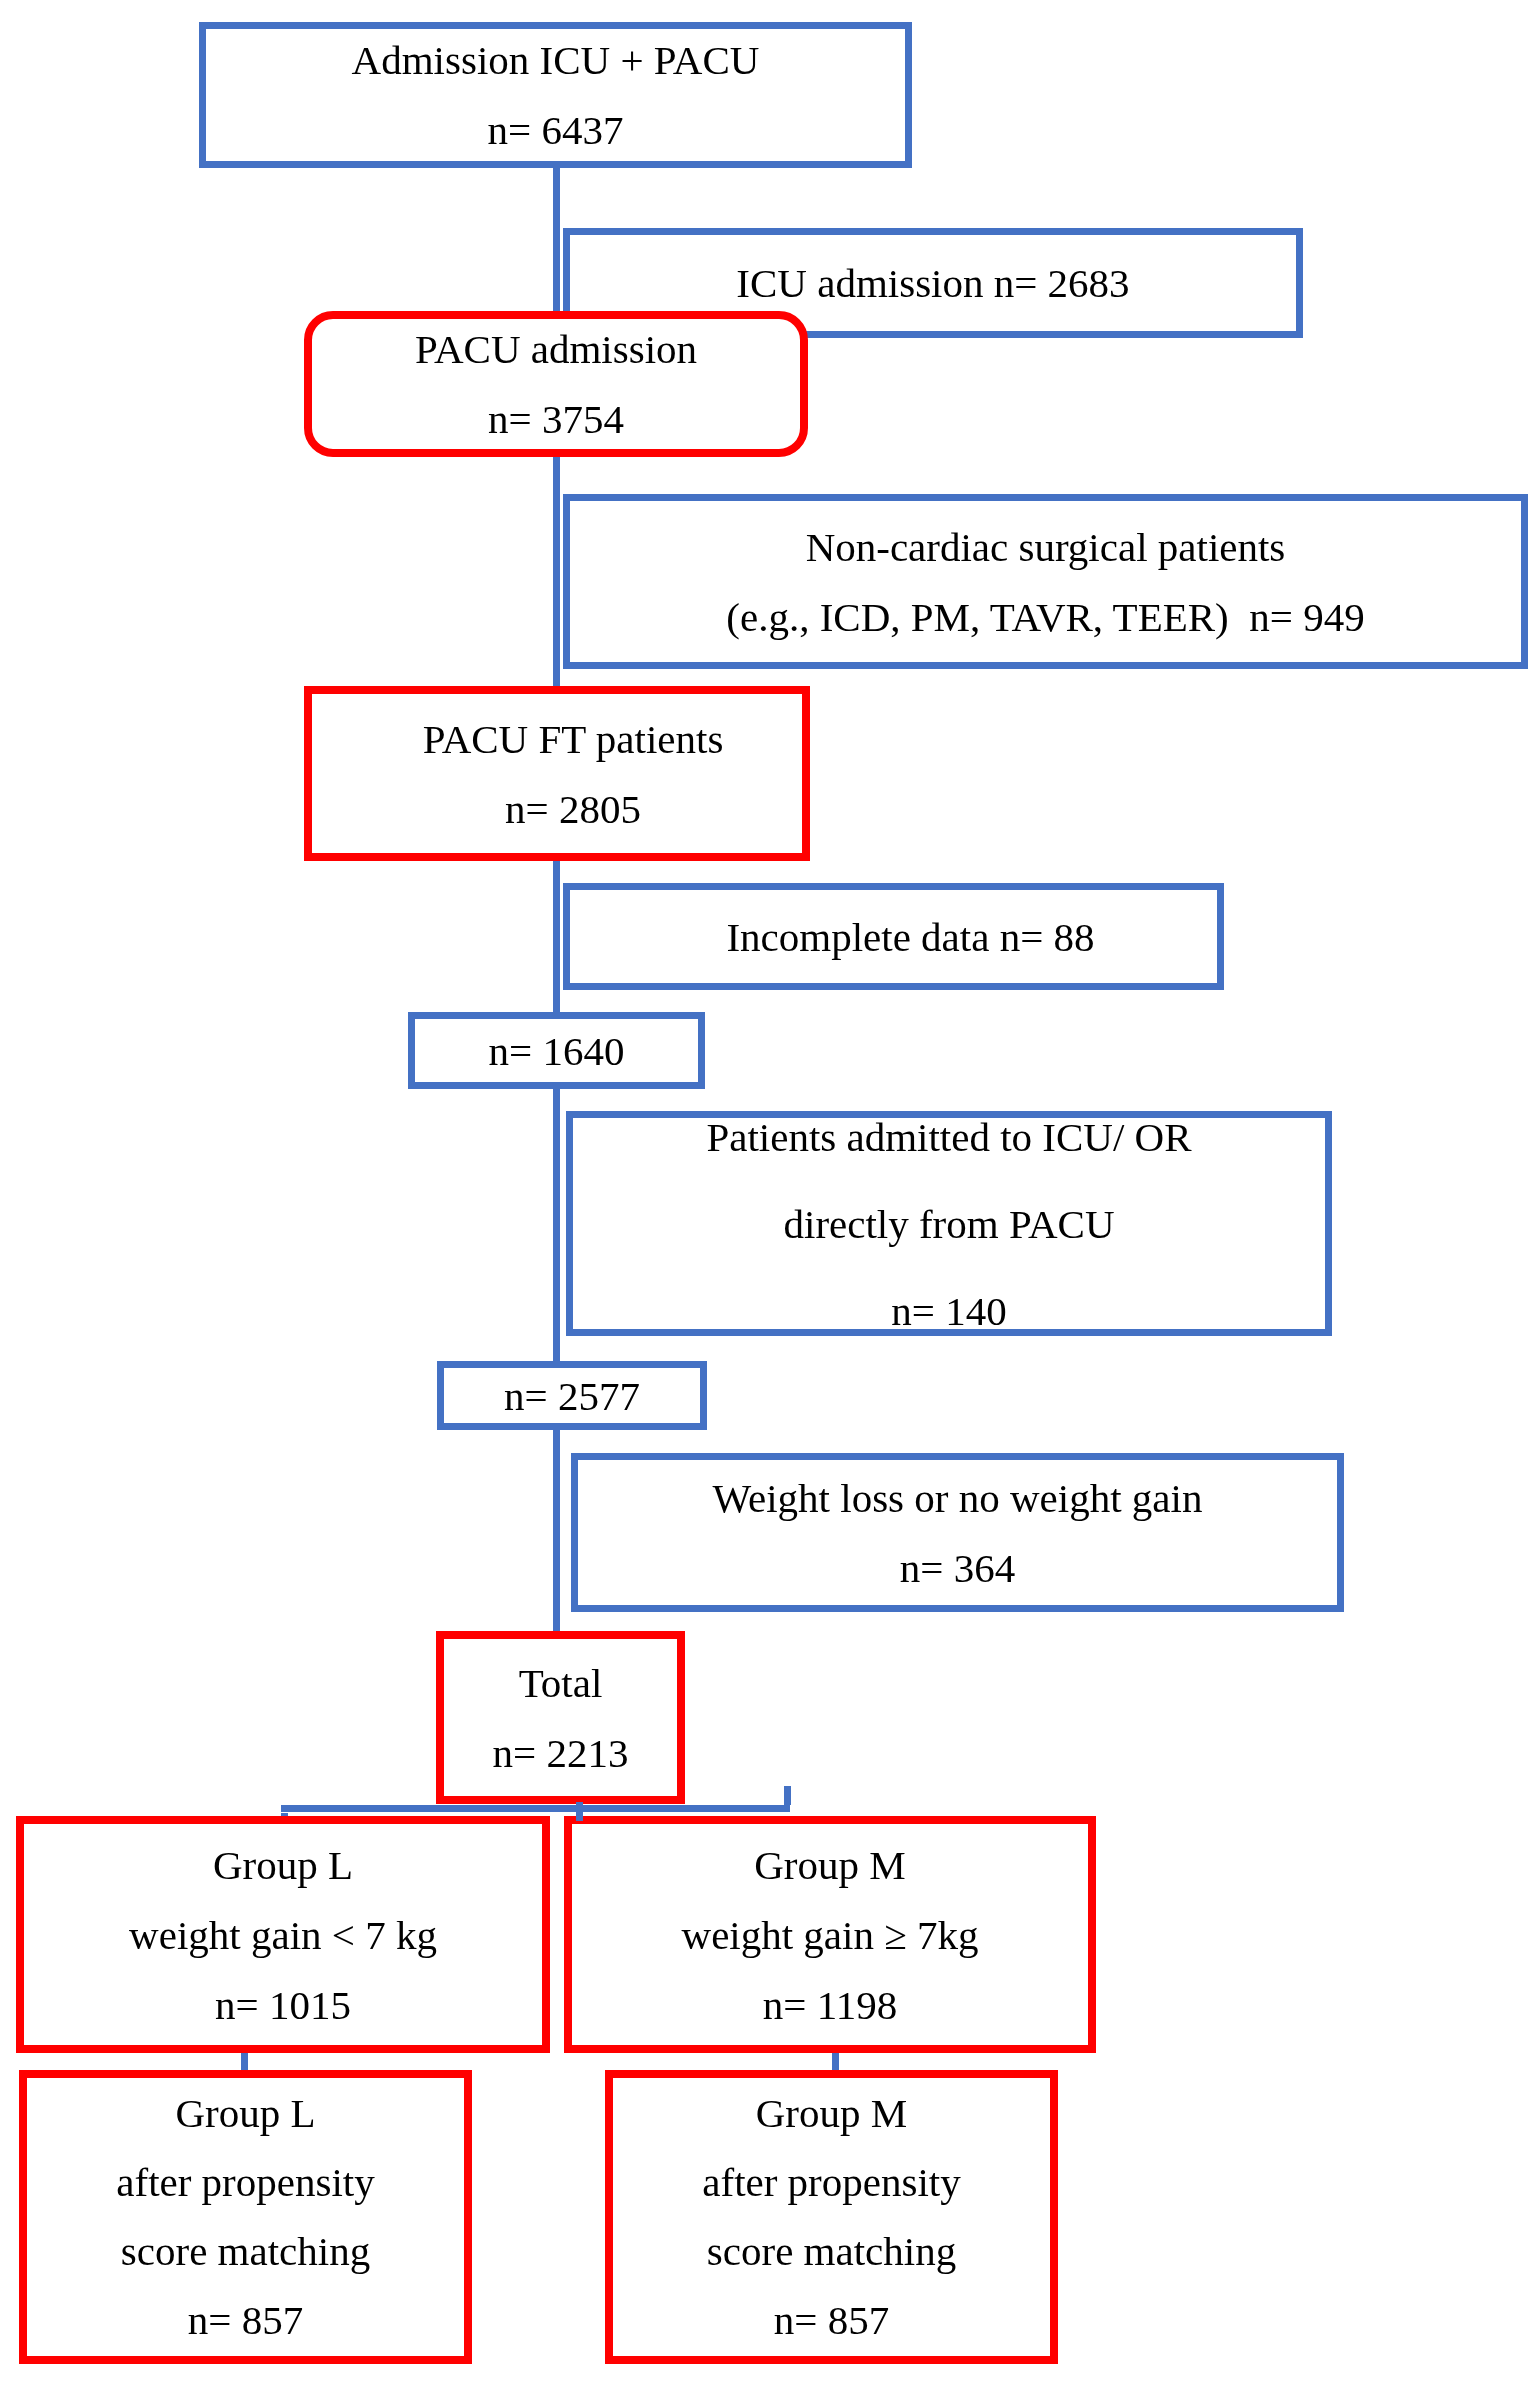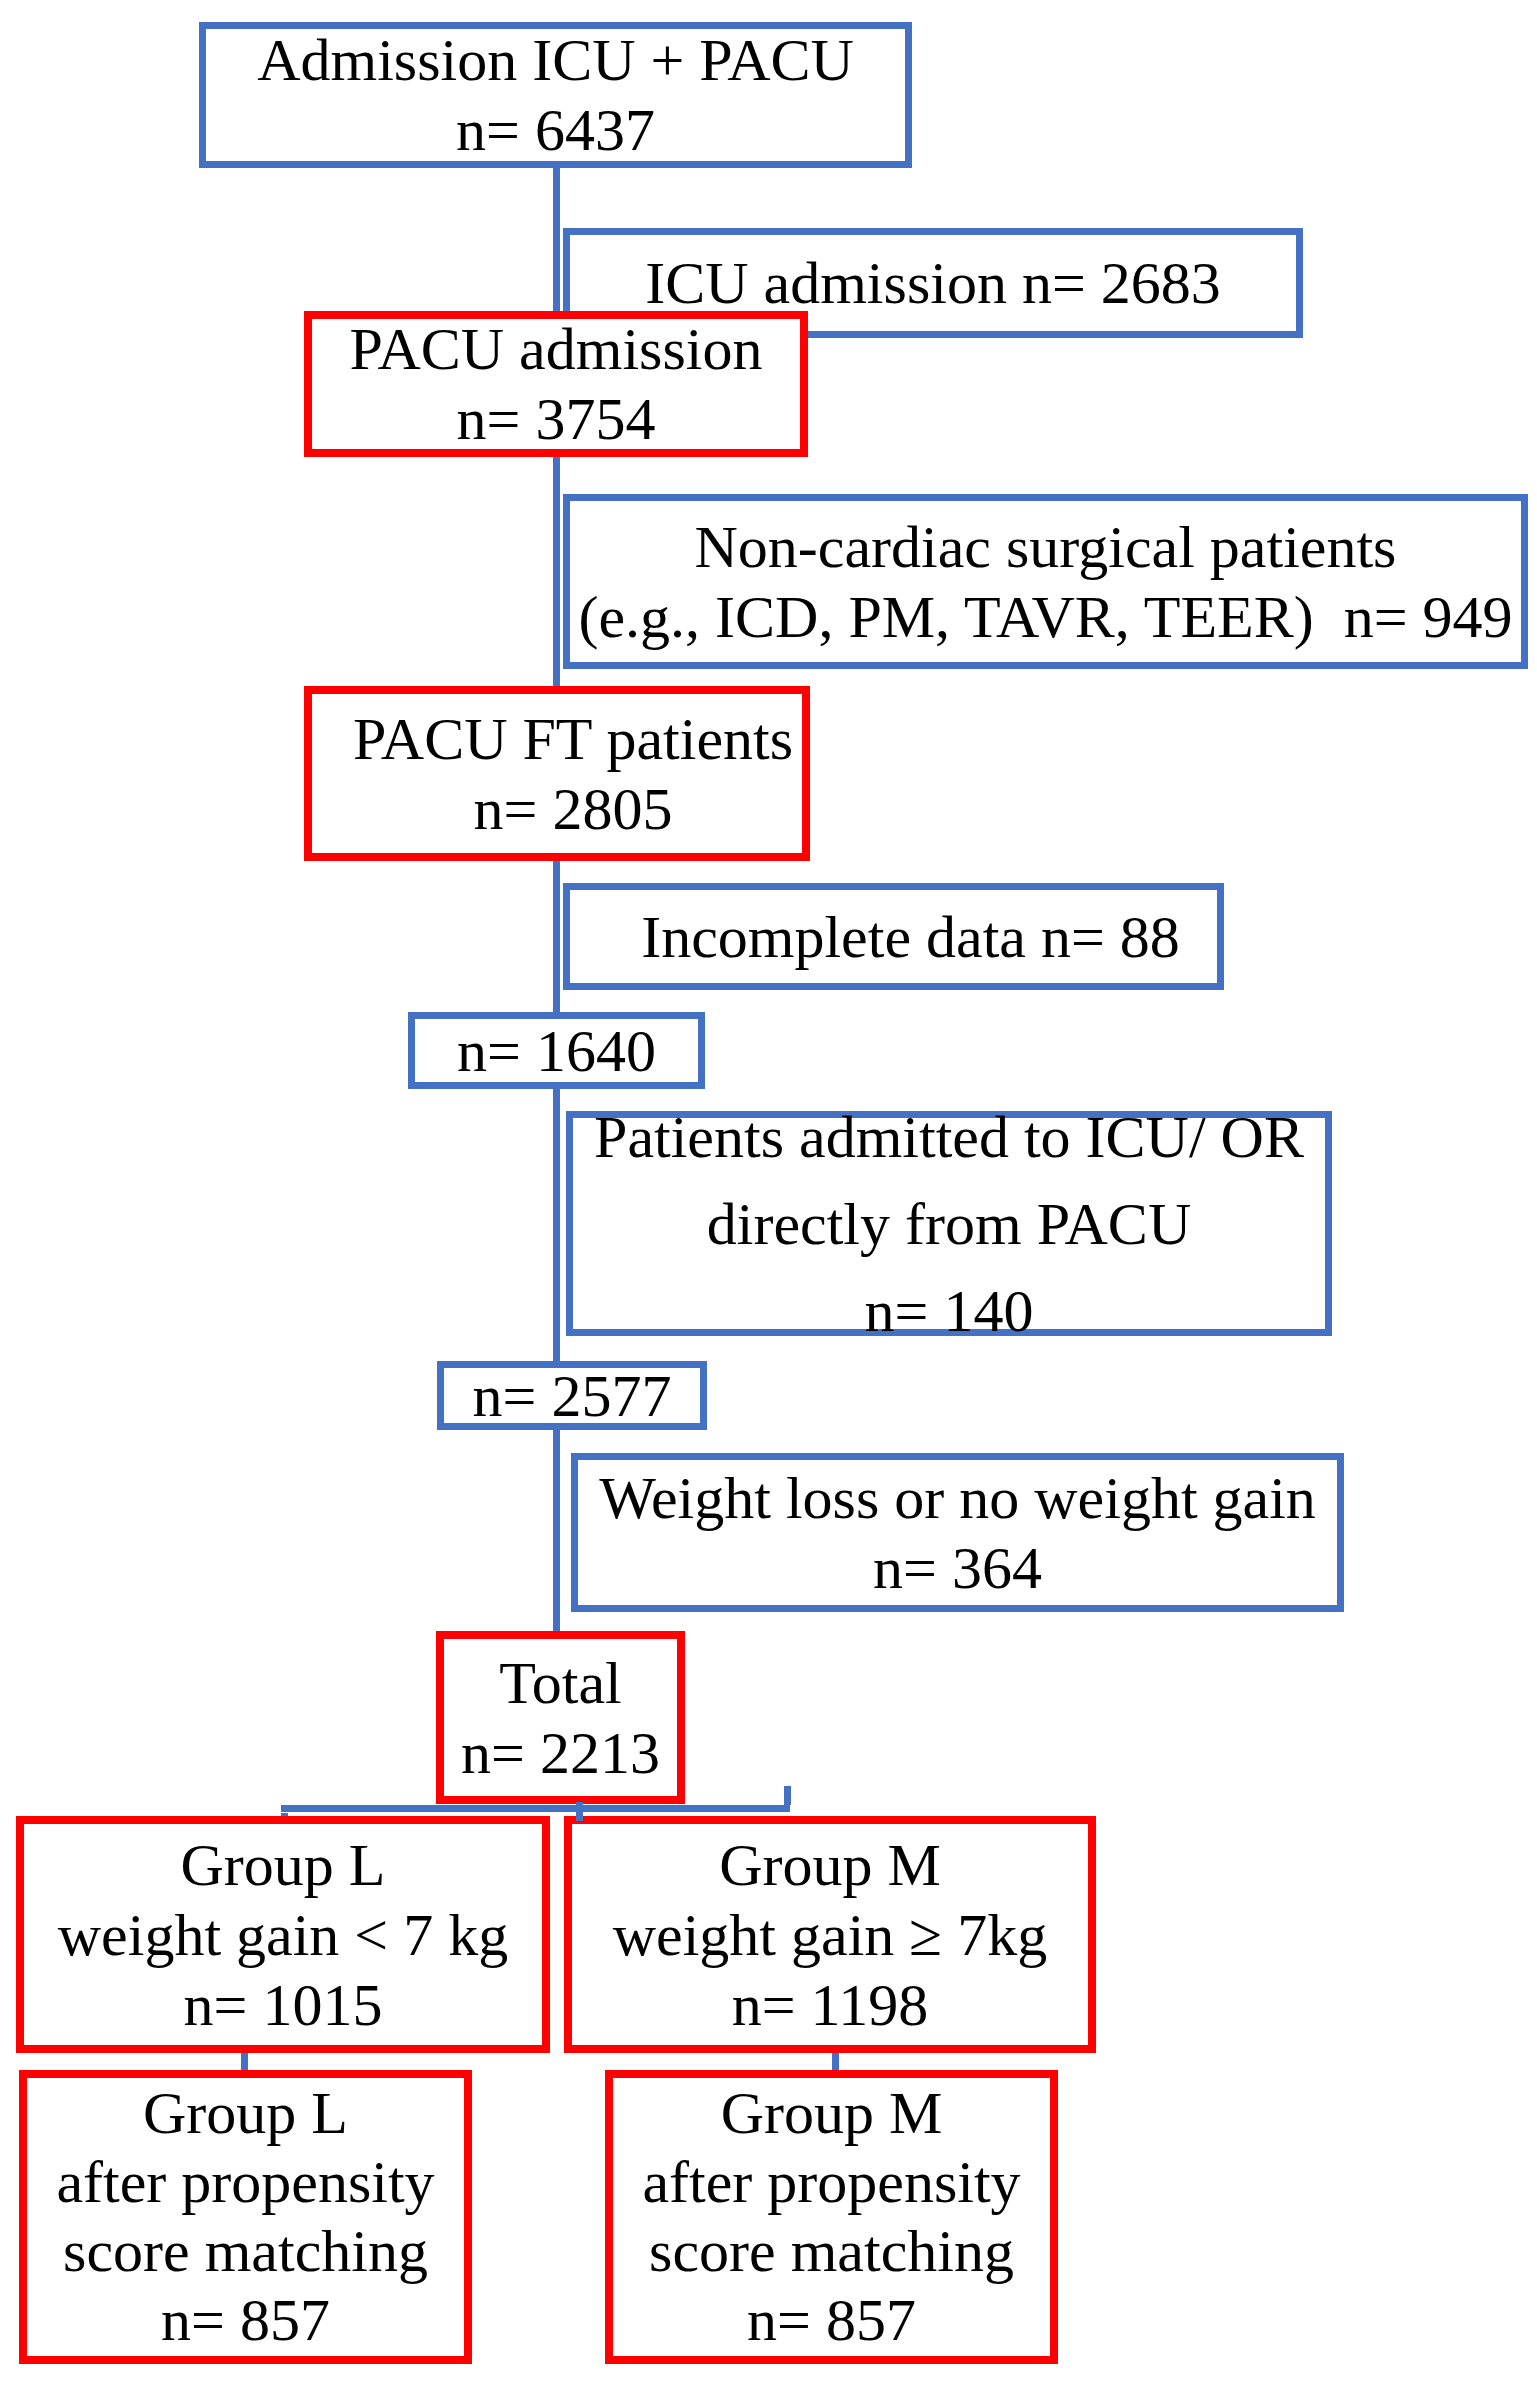--- a/index.html
+++ b/index.html
@@ -25,31 +25,31 @@
   .box {
     position: absolute;
     box-sizing: border-box;
     background: var(--bg);
     z-index: 2;
     display: flex;
     flex-direction: column;
     justify-content: center;
     align-items: center;
     text-align: center;
-    font-size: 60px;
+    font-size: 41px;
     line-height: 70px;
   }
   .box.blue { border: 7.3px solid var(--blue); }
   .box.red  { border: 8.8px solid var(--red); }
   .line { white-space: pre; }
 
   
   .b-admission    { left: 199px;  top: 22px;   width: 713px;  height: 146px; }
   .b-icu          { left: 563px;  top: 183px;  width: 740px; height: 110px; margin-top: 45px; }
-  .b-pacu-adm     { left: 304px;  top: 311px;  width: 504px;  height: 146px; }
+  .b-pacu-adm     { left: 304px;  top: 311px;  width: 504px;  height: 146px; border-radius: 29px; }
   .b-noncardiac   { left: 563px;  top: 494px;  width: 965px; height: 175px; }
   .b-pacu-ft      { left: 304px;  top: 686px;  width: 506px;  height: 175px; padding-left: 32px; }
   .b-incomplete   { left: 563px;  top: 883px; width: 661px;  height: 107px; padding-left: 34px; }
   .b-n2717        { left: 408px;  top: 1012px; width: 297px;  height: 77px; }
   .b-icu-or       { left: 566px;  top: 1111px; width: 766px; height: 225px; gap: 17px; }
   .b-n2577        { left: 422px;  top: 1361px; width: 270px;  height: 69px; margin-left: 15px;  }
   .b-weightloss   { left: 563px;  top: 1453px; width: 773px; height: 159px; margin-left: 8px; }
   .b-total        { left: 436px;  top: 1631px; width: 249px;  height: 173px; }
   .b-group-l      { left: 16px;   top: 1816px; width: 534px;  height: 237px; }
   .b-group-m      { left: 564px;  top: 1816px; width: 532px;  height: 237px; }

